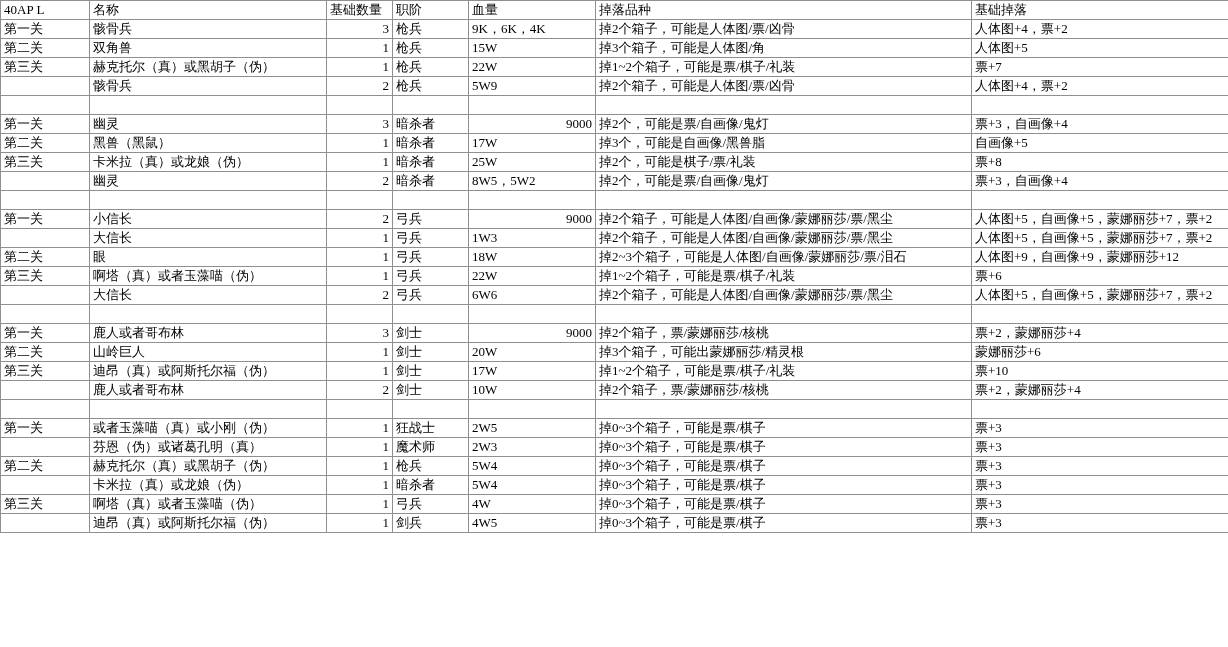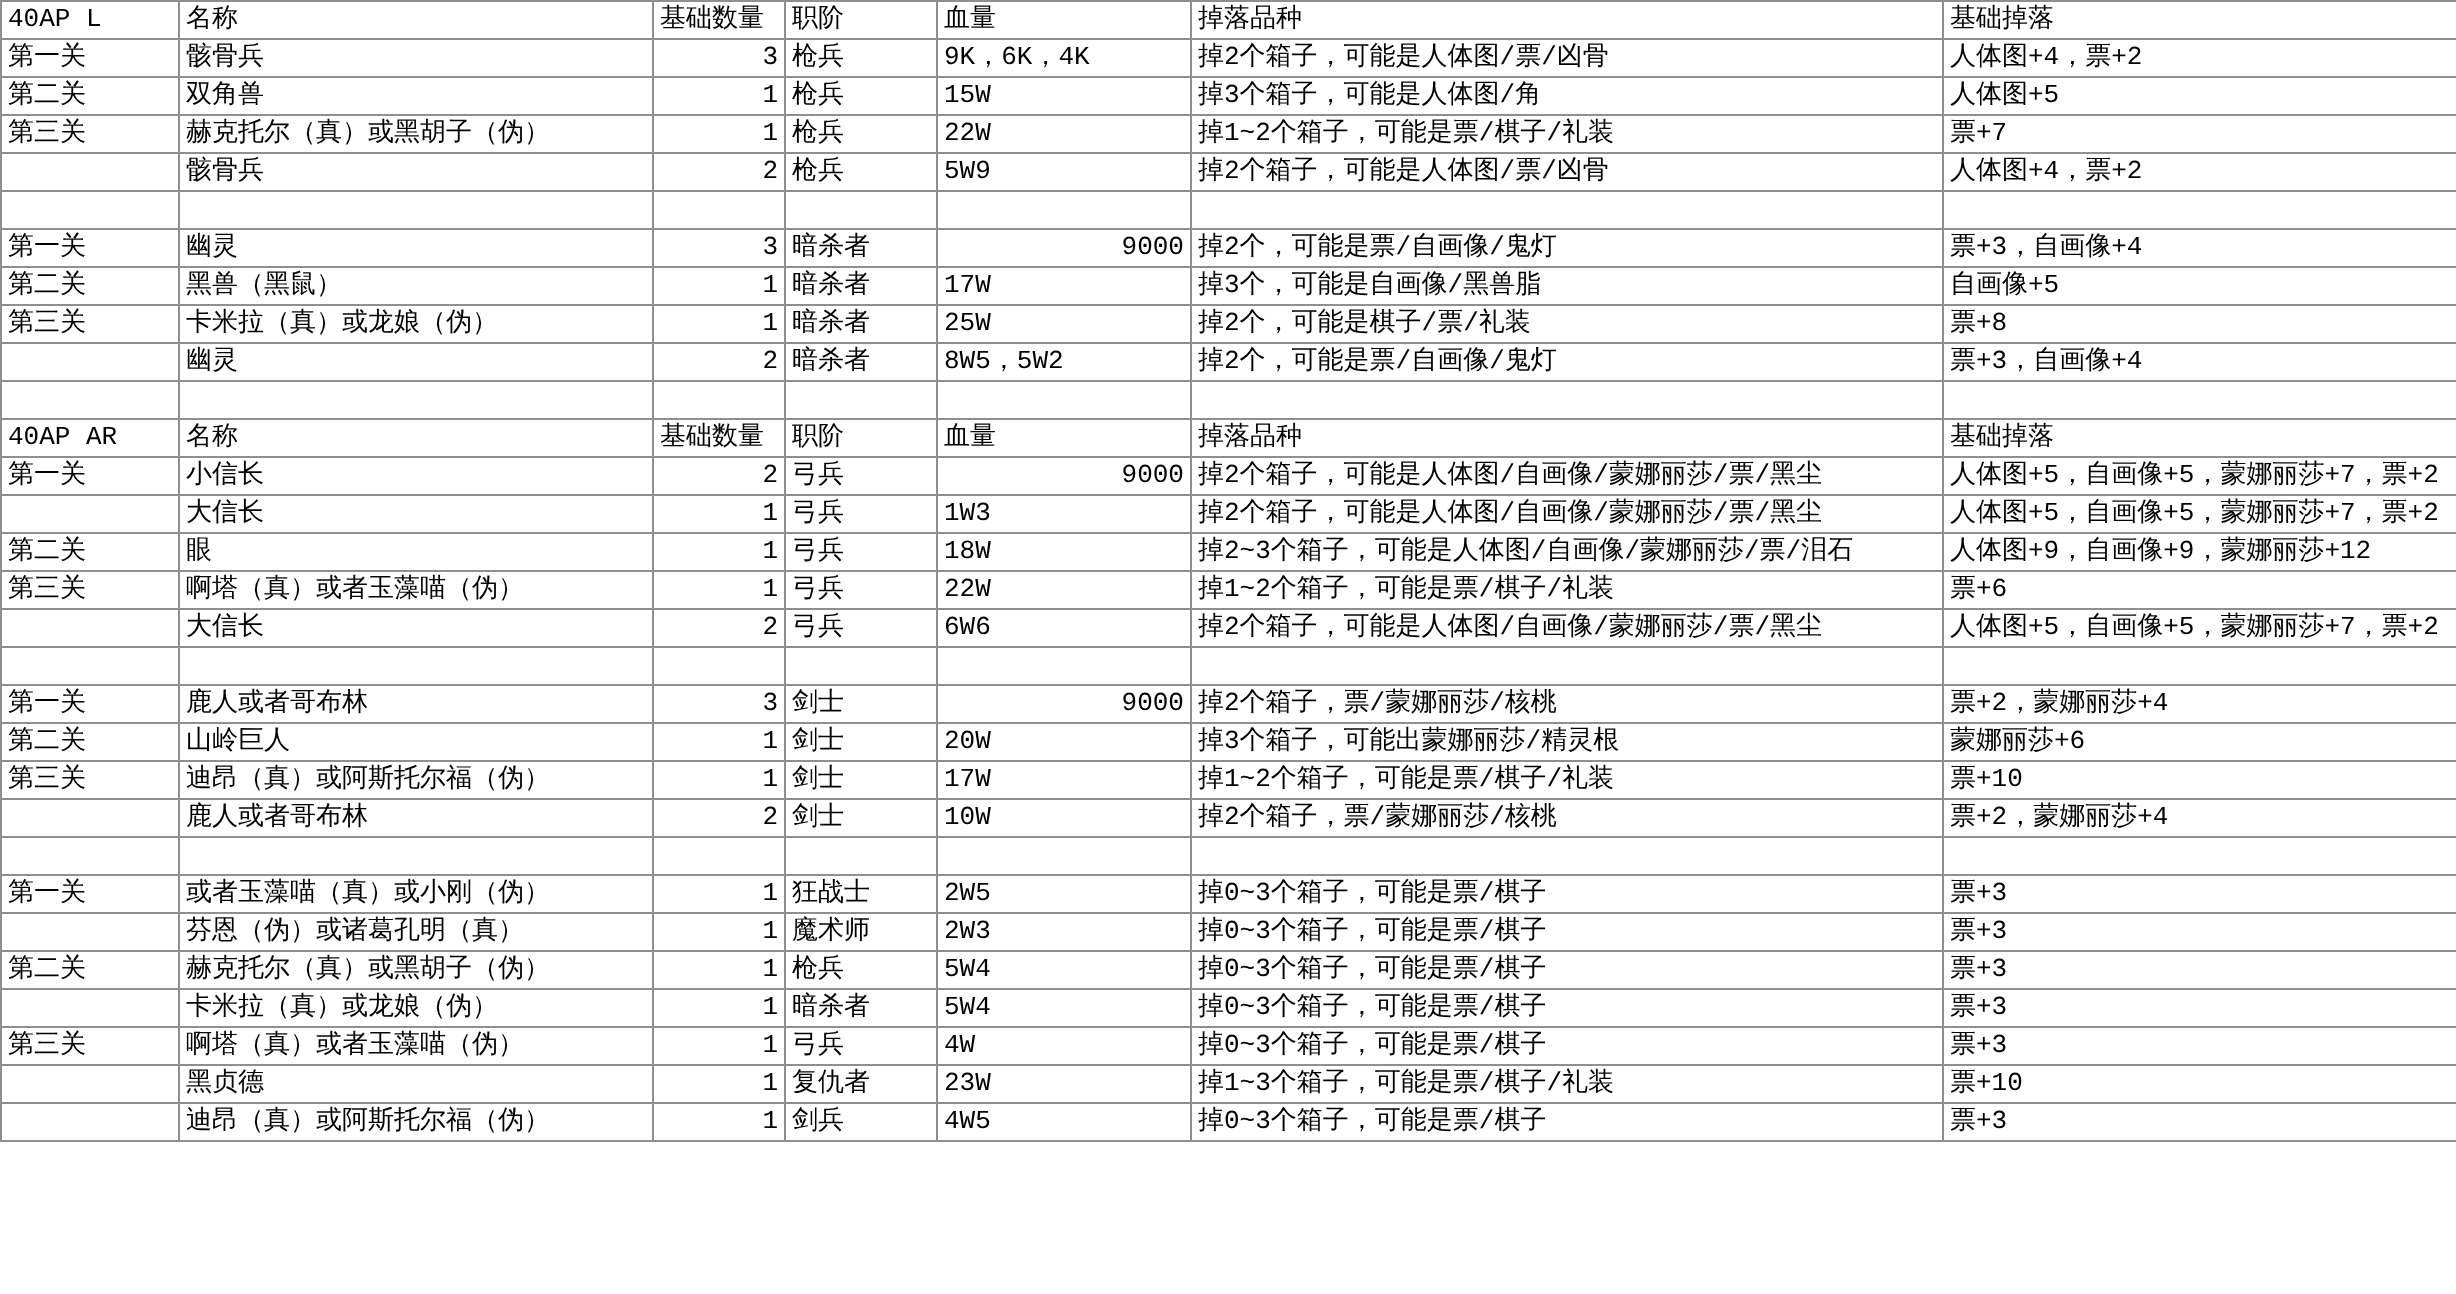--- a/index.html
+++ b/index.html
@@ -8,21 +8,20 @@
   }
   body {
     width: 1228px; height: 647px;
     overflow: hidden;
     font-family: "Liberation Serif", "DejaVu Serif", serif;
   }
   table.sheet {
     border-collapse: collapse;
     table-layout: fixed;
     width: 1228px;
-    font-family: Liberation Mono, monospace;
   }
   table.sheet td {
     height: 18px;
     padding: 0 3px;
     font-size: 13px;
     line-height: 18px;
     color: #000000;
     border: 1px solid #8f8f8f;
     white-space: nowrap;
     overflow: hidden;
@@ -138,29 +137,20 @@
       <tr>
         <td></td>
         <td></td>
         <td></td>
         <td></td>
         <td></td>
         <td></td>
         <td></td>
       </tr>
       <tr>
-        <td>40AP AR</td>
-        <td>名称</td>
-        <td>基础数量</td>
-        <td>职阶</td>
-        <td>血量</td>
-        <td>掉落品种</td>
-        <td>基础掉落</td>
-      </tr>
-      <tr>
         <td>第一关</td>
         <td>小信长</td>
         <td class="num">2</td>
         <td>弓兵</td>
         <td class="num">9000</td>
         <td>掉2个箱子，可能是人体图/自画像/蒙娜丽莎/票/黑尘</td>
         <td>人体图+5，自画像+5，蒙娜丽莎+7，票+2</td>
       </tr>
       <tr>
         <td></td>
@@ -292,29 +282,20 @@
         <td>第三关</td>
         <td>啊塔（真）或者玉藻喵（伪）</td>
         <td class="num">1</td>
         <td>弓兵</td>
         <td>4W</td>
         <td>掉0~3个箱子，可能是票/棋子</td>
         <td>票+3</td>
       </tr>
       <tr>
         <td></td>
-        <td>黑贞德</td>
-        <td class="num">1</td>
-        <td>复仇者</td>
-        <td>23W</td>
-        <td>掉1~3个箱子，可能是票/棋子/礼装</td>
-        <td>票+10</td>
-      </tr>
-      <tr>
-        <td></td>
         <td>迪昂（真）或阿斯托尔福（伪）</td>
         <td class="num">1</td>
         <td>剑兵</td>
         <td>4W5</td>
         <td>掉0~3个箱子，可能是票/棋子</td>
         <td>票+3</td>
       </tr>
     </tbody>
 </table>
 

